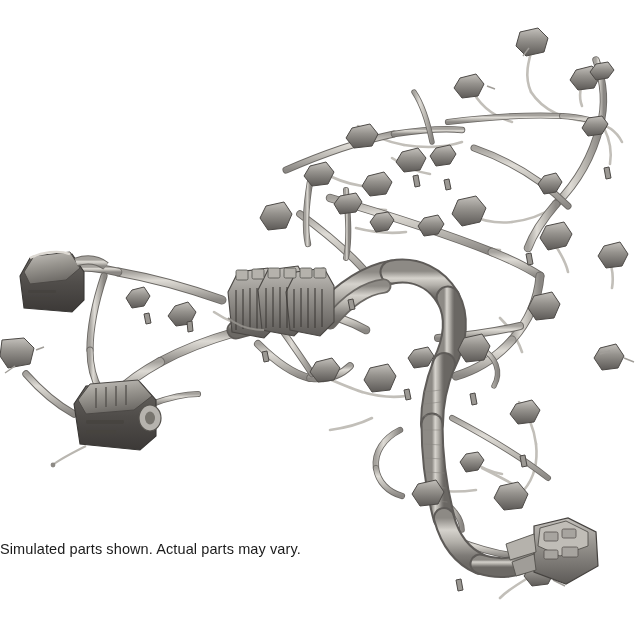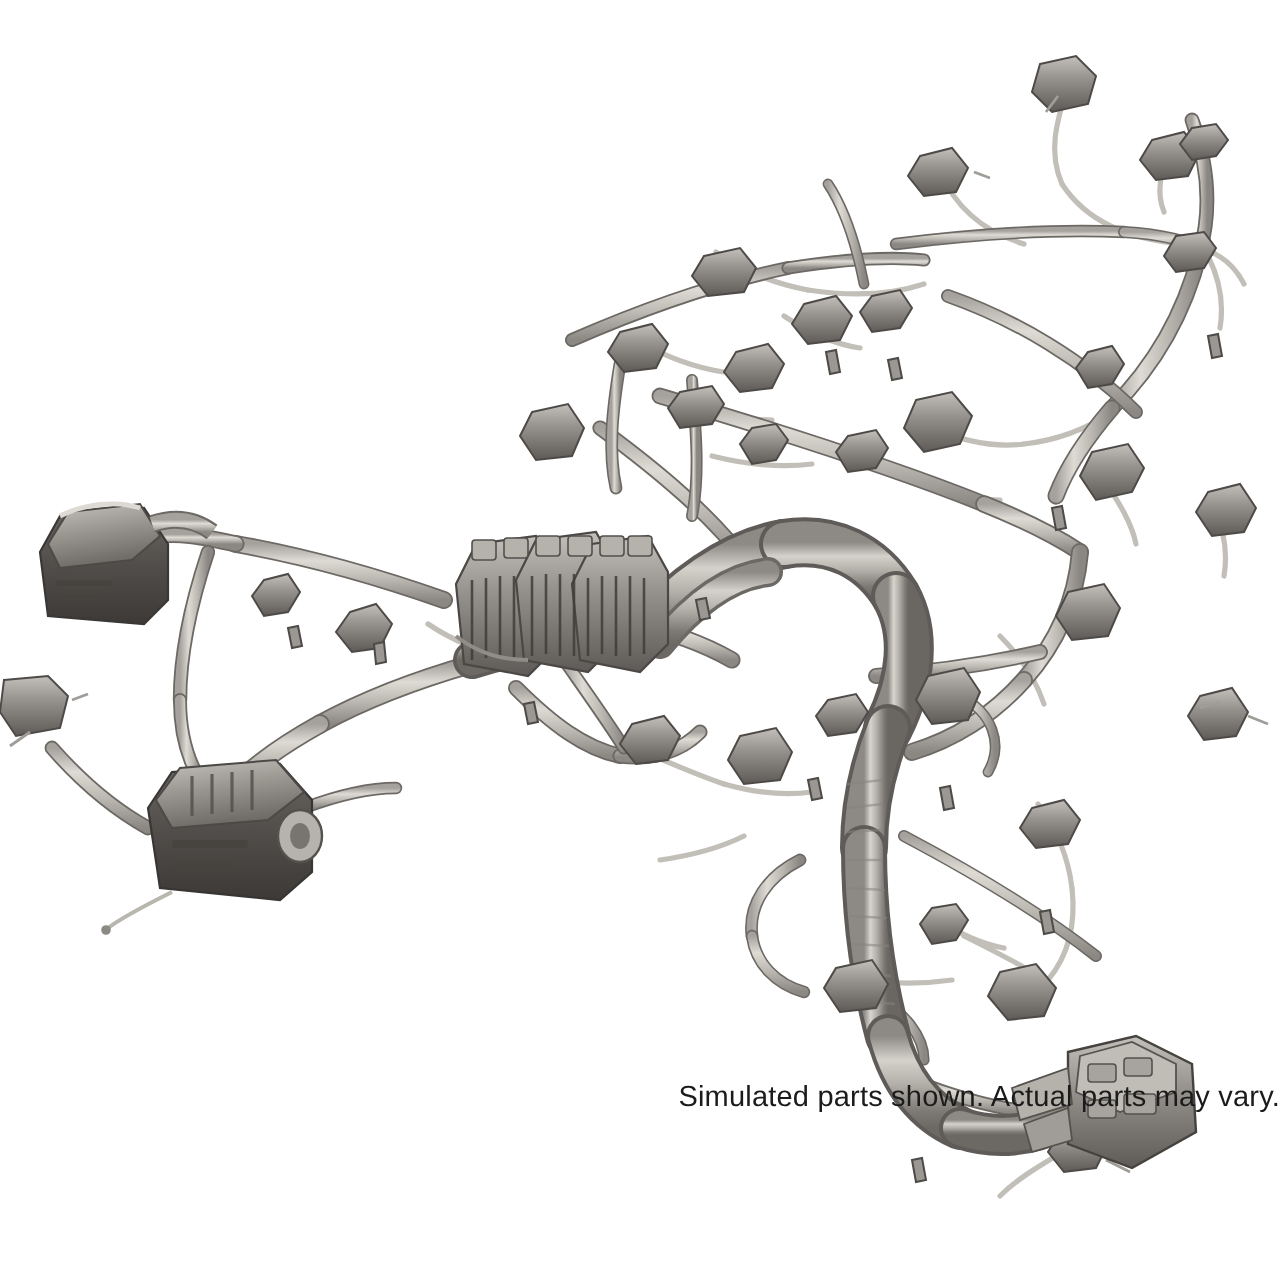--- a/index.html
+++ b/index.html
@@ -1,21 +1,21 @@
 <!DOCTYPE html>
 <html><head>
 <meta charset="utf-8">
 <title>Wiring Harness Product Image</title>
 <style>
   html,body{margin:0;padding:0;background:#ffffff;}
   body{width:640px;height:640px;overflow:hidden;
        font-family:"Liberation Sans","DejaVu Sans",sans-serif;}
   #stage{position:relative;width:640px;height:640px;background:#ffffff;}
   #harness-svg{position:absolute;left:0;top:0;width:640px;height:640px;display:block;}
-  #caption{position:absolute;left:0;top:541px;width:640px;text-align:right;
+  #caption{position:absolute;left:0;top:541px;width:640px;text-align:left;
            font-size:14.5px;color:#1b1b1b;letter-spacing:.1px;white-space:nowrap;}
 </style>
 </head>
 <body>
 
 <div id="stage">
 
   <svg id="harness-svg" viewBox="0 0 640 640" xmlns="http://www.w3.org/2000/svg">
     <defs>
       <linearGradient id="gTrunk" x1="0" y1="0" x2="0" y2="1">

